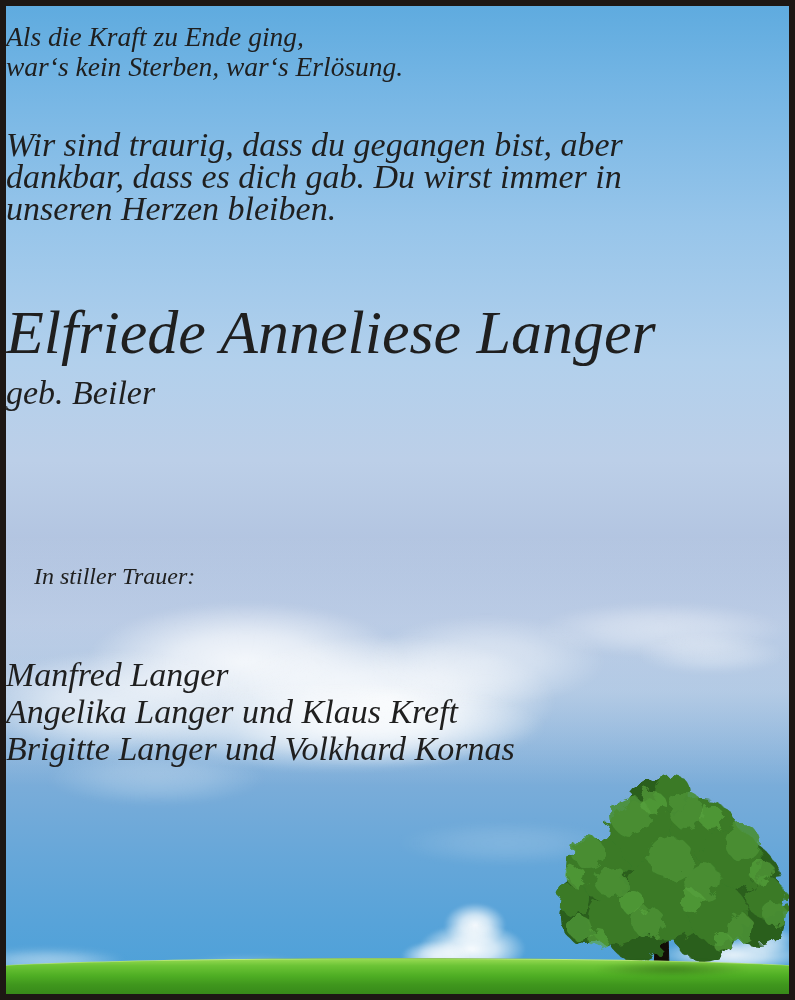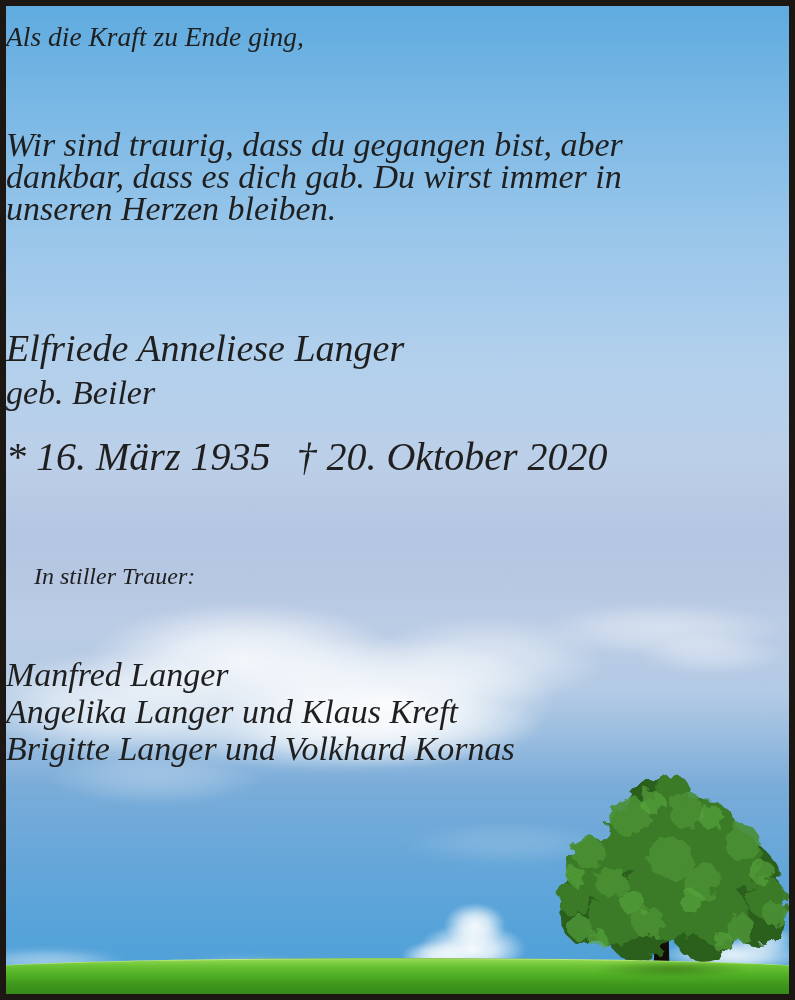--- a/index.html
+++ b/index.html
@@ -45,21 +45,21 @@
     filter:blur(2px);
   }
   .tree{position:absolute;left:546px;top:766px;width:237px;height:198px;}
   .txt{
     position:absolute;left:0;width:100%;
     text-align:left;font-style:italic;color:#1f1f1f;
     white-space:nowrap;
   }
   .verse   {top:16px; font-size:27.5px;line-height:30px;}
   .tribute {top:123px;font-size:34px;  line-height:32px;}
-  .name    {top:313px;font-size:38px;  line-height:58px;}
+  .name    {top:297px;font-size:62px;  line-height:58px;}
   .maiden  {top:370px;font-size:34px;  line-height:34px;}
   .dates   {top:429px;font-size:40px;  line-height:44px;}
   .dates .gap{display:inline-block;width:26px;}
   .trauer  {top:552px;font-size:24px;  line-height:36px;padding-left:28px;}
   .mourners{top:609px;font-size:34px;  line-height:37px;margin-top:41px;}
   .funeral {top:786px;font-size:34px;  line-height:35px;width:550px;white-space:normal;}
 </style>
 </head>
 <body>
 
@@ -150,34 +150,32 @@
             <circle cx="170" cy="170" r="10"></circle>
         </g>
       </g>
     </svg>
 
     <div class="grass"></div>
     <div class="tree-shadow"></div>
 
     <div class="txt verse">
       <div>Als die Kraft zu Ende ging,</div>
+      <div>war‘s kein Sterben, war‘s Erlösung.</div>
     </div>
 
     <div class="txt tribute">
       <div>Wir sind traurig, dass du gegangen bist, aber</div>
       <div>dankbar, dass es dich gab. Du wirst immer in</div>
       <div>unseren Herzen bleiben.</div>
     </div>
 
     <div class="txt name">Elfriede Anneliese Langer</div>
     <div class="txt maiden">geb. Beiler</div>
 
-    <div class="txt dates">
-      <span>* 16. März 1935</span><span class="gap"></span><span>† 20. Oktober 2020</span>
-    </div>
 
     <div class="txt trauer">In stiller Trauer:</div>
 
     <div class="txt mourners">
       <div>Manfred Langer</div>
       <div>Angelika Langer und Klaus Kreft</div>
       <div>Brigitte Langer und Volkhard Kornas</div>
     </div>
 
   </div>

